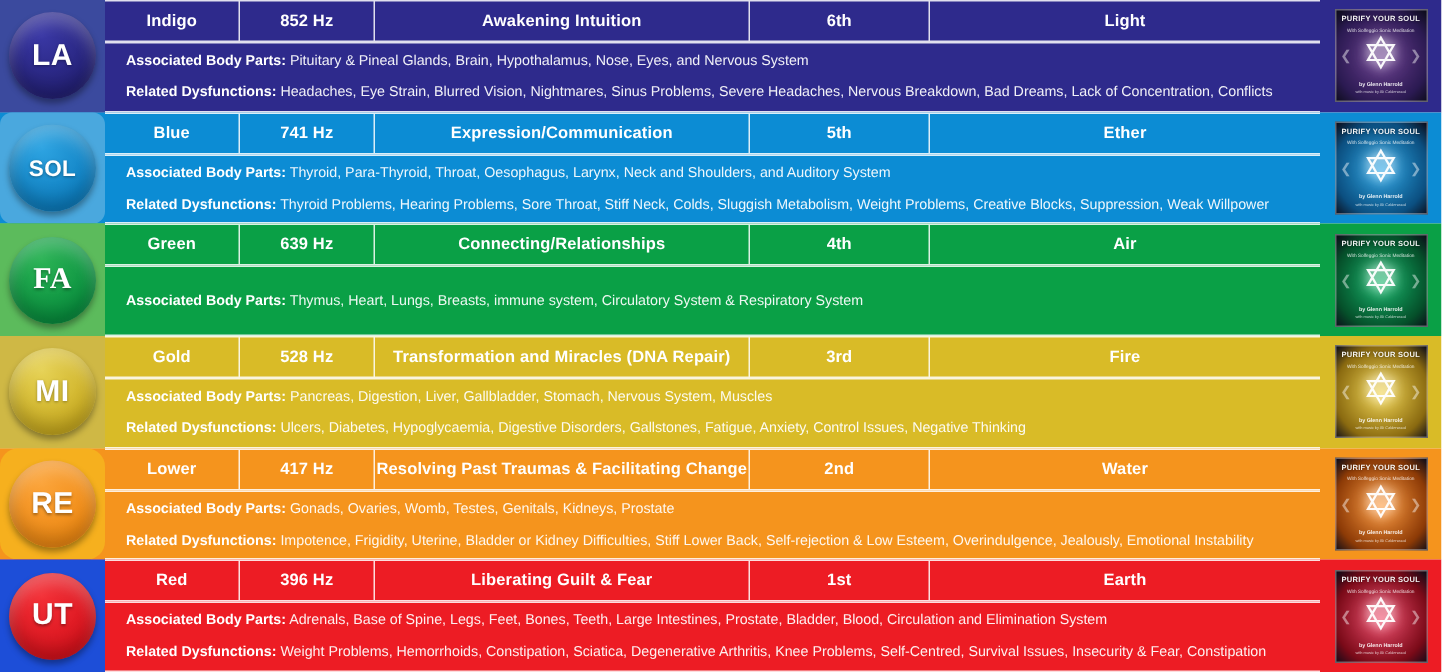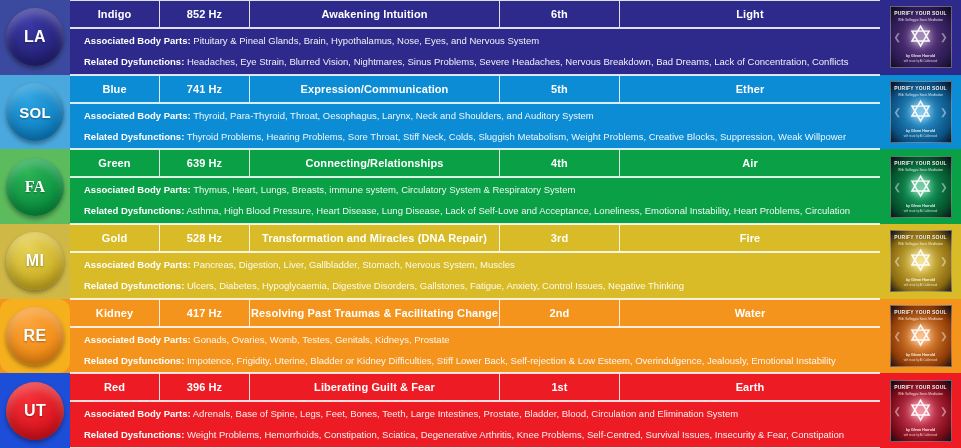--- a/index.html
+++ b/index.html
@@ -25,21 +25,21 @@
     flex: 0 0 70px;
     display: flex; align-items: center; justify-content: center;
     position: relative;
   }
   .note-circle {
     width: 58px; height: 58px;
     border-radius: 50%;
     display: flex; align-items: center; justify-content: center;
     color: #ffffff;
     font-weight: bold;
-    font-size: 16px;
+    font-size: 20px;
     letter-spacing: .3px;
     box-shadow: 0 3px 4px rgba(0,0,0,0.35), inset 0 -7px 12px rgba(0,0,0,0.22), inset 0 7px 10px rgba(255,255,255,0.28);
     text-shadow: 0 1px 2px rgba(0,0,0,0.35);
   }
   .note-circle.small { font-size: 15px; }
   
   .body-cell {
     flex: 1 1 auto;
     display: flex; flex-direction: column;
     min-width: 0;
@@ -163,21 +163,21 @@
           <div class="ts">With Solfeggio Sonic Meditation</div>
           <div class="tb">by Glenn Harrold</div>
           <div class="tb2">with music by Ali Calderwood</div>
           <div class="star">✡</div>
           <div class="chev l">❮</div>
           <div class="chev r">❯</div>
         </div>
       </div>
     </div>
     <div class="row" style="background: rgb(12, 140, 212);">
-      <div class="note-cell" style="background: rgb(74, 168, 222);">
+      <div class="note-cell" style="background: rgb(74, 168, 222); border-radius: 8px;">
         <div class="note-circle small" style="background: radial-gradient(circle at 38% 26%, rgb(46, 164, 226) 0%, rgb(10, 123, 189) 78%);">SOL</div>
       </div>
       <div class="body-cell">
         <div class="header-line">
           <div class="hcell c-color">Blue</div>
           <div class="hcell c-freq">741 Hz</div>
           <div class="hcell c-purpose">Expression/Communication</div>
           <div class="hcell c-chakra">5th</div>
           <div class="hcell c-element">Ether</div>
         </div>
@@ -205,21 +205,20 @@
       <div class="body-cell">
         <div class="header-line">
           <div class="hcell c-color">Green</div>
           <div class="hcell c-freq">639 Hz</div>
           <div class="hcell c-purpose">Connecting/Relationships</div>
           <div class="hcell c-chakra">4th</div>
           <div class="hcell c-element">Air</div>
         </div>
         <div class="detail-line">
           <div class="detail-row"><b>Associated Body Parts:</b> <span>Thymus, Heart, Lungs, Breasts, immune system, Circulatory System &amp; Respiratory System</span></div>
-          <div class="detail-row"><b>Related Dysfunctions:</b> <span>Asthma, High Blood Pressure, Heart Disease, Lung Disease, Lack of Self-Love and Acceptance, Loneliness, Emotional Instability, Heart Problems, Circulation</span></div>
         </div>
       </div>
       <div class="thumb-cell">
         <div class="thumb" style="background: radial-gradient(circle at 50% 52%, rgb(19, 181, 106) 0%, rgb(5, 80, 42) 72%, rgb(11, 11, 24) 100%);">
           <div class="tt">PURIFY YOUR SOUL</div>
           <div class="ts">With Solfeggio Sonic Meditation</div>
           <div class="tb">by Glenn Harrold</div>
           <div class="tb2">with music by Ali Calderwood</div>
           <div class="star">✡</div>
           <div class="chev l">❮</div>
@@ -255,21 +254,21 @@
           <div class="chev r">❯</div>
         </div>
       </div>
     </div>
     <div class="row" style="background: rgb(245, 148, 29);">
       <div class="note-cell" style="background: rgb(246, 176, 30); border-radius: 12px;">
         <div class="note-circle" style="background: radial-gradient(circle at 38% 26%, rgb(251, 164, 58) 0%, rgb(239, 136, 16) 78%);">RE</div>
       </div>
       <div class="body-cell">
         <div class="header-line">
-          <div class="hcell c-color">Kidney</div>
+          <div class="hcell c-color">Lower</div>
           <div class="hcell c-freq">417 Hz</div>
           <div class="hcell c-purpose">Resolving Past Traumas &amp; Facilitating Change</div>
           <div class="hcell c-chakra">2nd</div>
           <div class="hcell c-element">Water</div>
         </div>
         <div class="detail-line">
           <div class="detail-row"><b>Associated Body Parts:</b> <span>Gonads, Ovaries, Womb, Testes, Genitals, Kidneys, Prostate</span></div>
           <div class="detail-row"><b>Related Dysfunctions:</b> <span>Impotence, Frigidity, Uterine, Bladder or Kidney Difficulties, Stiff Lower Back, Self-rejection &amp; Low Esteem, Overindulgence,  Jealously, Emotional Instability</span></div>
         </div>
       </div>

